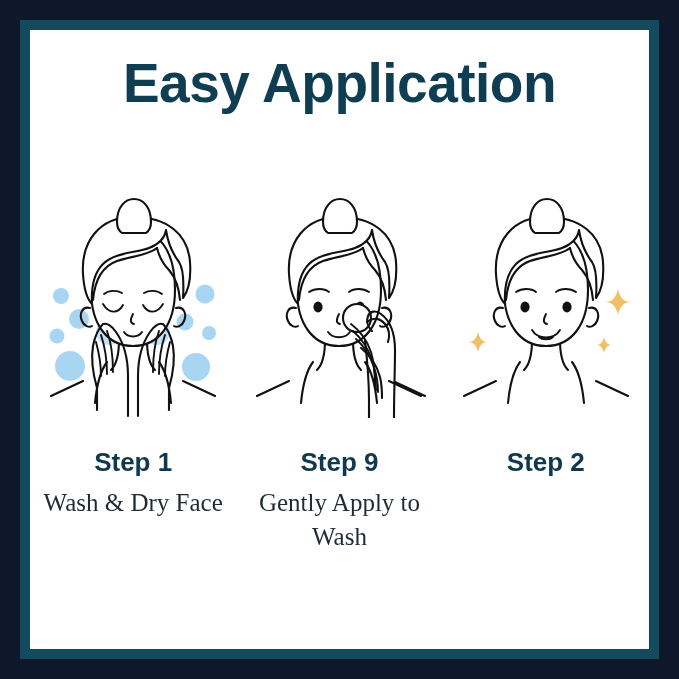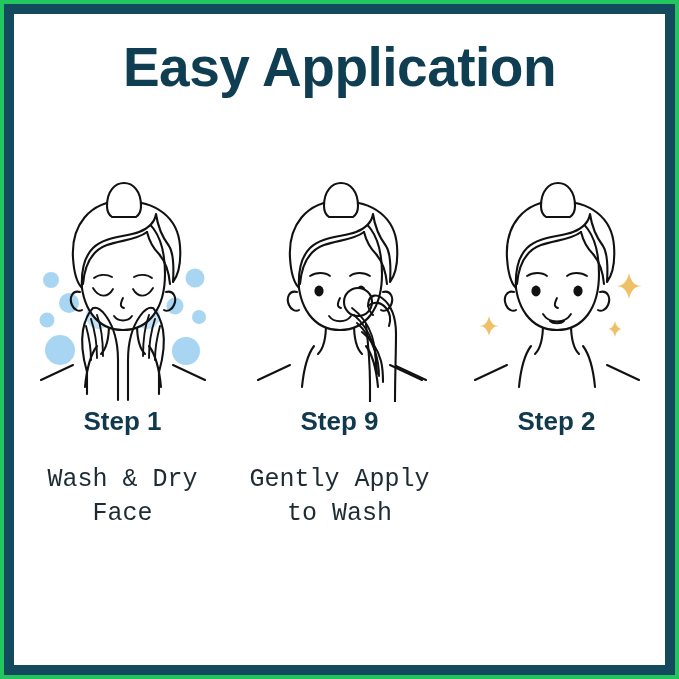--- a/index.html
+++ b/index.html
@@ -12,23 +12,23 @@
     height: 679px;
     overflow: hidden;
     font-family: "Liberation Sans", sans-serif;
     -webkit-font-smoothing: antialiased;
   }
 
   #infographic {
     position: relative;
     width: 679px;
     height: 679px;
-    background: #22c55e;
+    background: #0f172a;
     box-sizing: border-box;
-    padding: 4px;
+    padding: 20px;
   }
 
   .frame {
     position: relative;
     width: 100%;
     height: 100%;
     box-sizing: border-box;
     border: 10px solid #134a5e;
     background: #ffffff;
   }
@@ -75,33 +75,33 @@
     align-items: center;
   }
 
   .illus {
     width: 200px;
     height: 228px;
     display: block;
   }
 
   .step-heading {
-    margin-top: 5px;
+    margin-top: 30px;
     color: #10394d;
     font-family: "Liberation Sans", sans-serif;
     font-weight: bold;
     font-size: 26px;
     line-height: 1.15;
     text-align: center;
   }
 
   .step-desc {
-    margin-top: 26px;
+    margin-top: 8px;
     color: #1d2b33;
-    font-family: Liberation Mono, monospace;
+    font-family: Liberation Serif, serif;
     font-weight: normal;
     font-size: 25px;
     line-height: 1.36;
     text-align: center;
     max-width: 205px;
   }
 
   
   .ln {
     fill: none;

